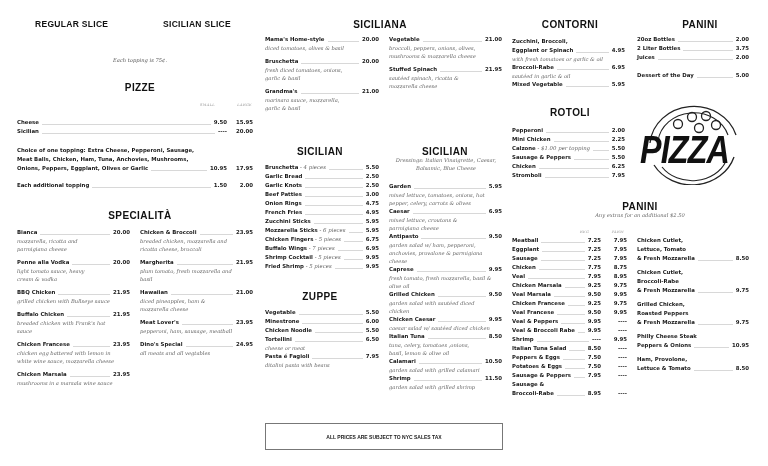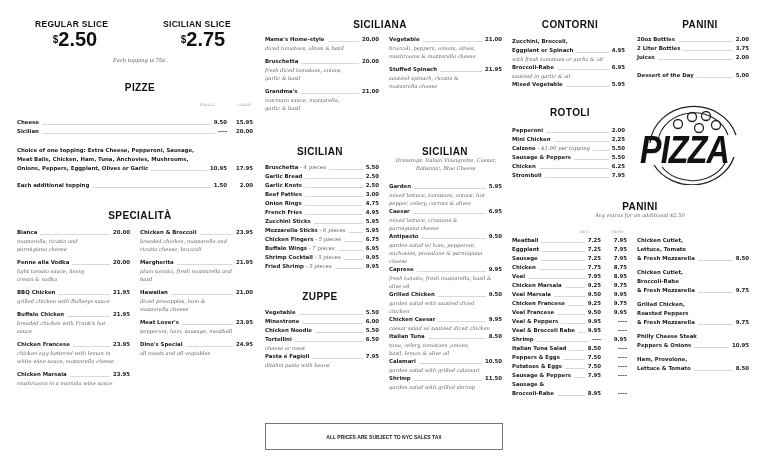--- a/index.html
+++ b/index.html
@@ -21,25 +21,23 @@
 .colh{font-family:"DejaVu Serif",serif;font-style:italic;font-size:3.6px;color:#999;letter-spacing:.3px}
 .multi{font-size:5.4px;font-weight:bold;line-height:9px;color:#1a1a1a}
 .taxbox{border:1px solid #777;font-family:"Liberation Sans",sans-serif;font-weight:bold;font-size:5px;text-align:center;display:flex;align-items:center;justify-content:center}
 .item{margin-bottom:5px}
 </style>
 </head>
 <body>
 
 <div class="abs" style="left:35px;top:19px;width:80px">
   <div class="hdr">REGULAR SLICE</div>
-  <div class="big"><sup>$</sup><span>2.50</span></div>
 </div>
 <div class="abs" style="left:163px;top:19px;width:80px">
   <div class="hdr">SICILIAN SLICE</div>
-  <div class="big"><sup>$</sup><span>2.75</span></div>
 </div>
 <div class="abs note" style="left:80px;top:57px;width:120px">Each topping is 75¢.</div>
 
 <div class="abs sec" style="left:100px;top:82px;width:80px">PIZZE</div>
 <div class="abs" style="left:200px;top:103px;width:52px;display:flex;justify-content:space-between">
   <span class="colh">SMALL</span>
   <span class="colh">LARGE</span>
 </div>
 
 <div class="abs" style="left:17px;top:118px;width:236px">

